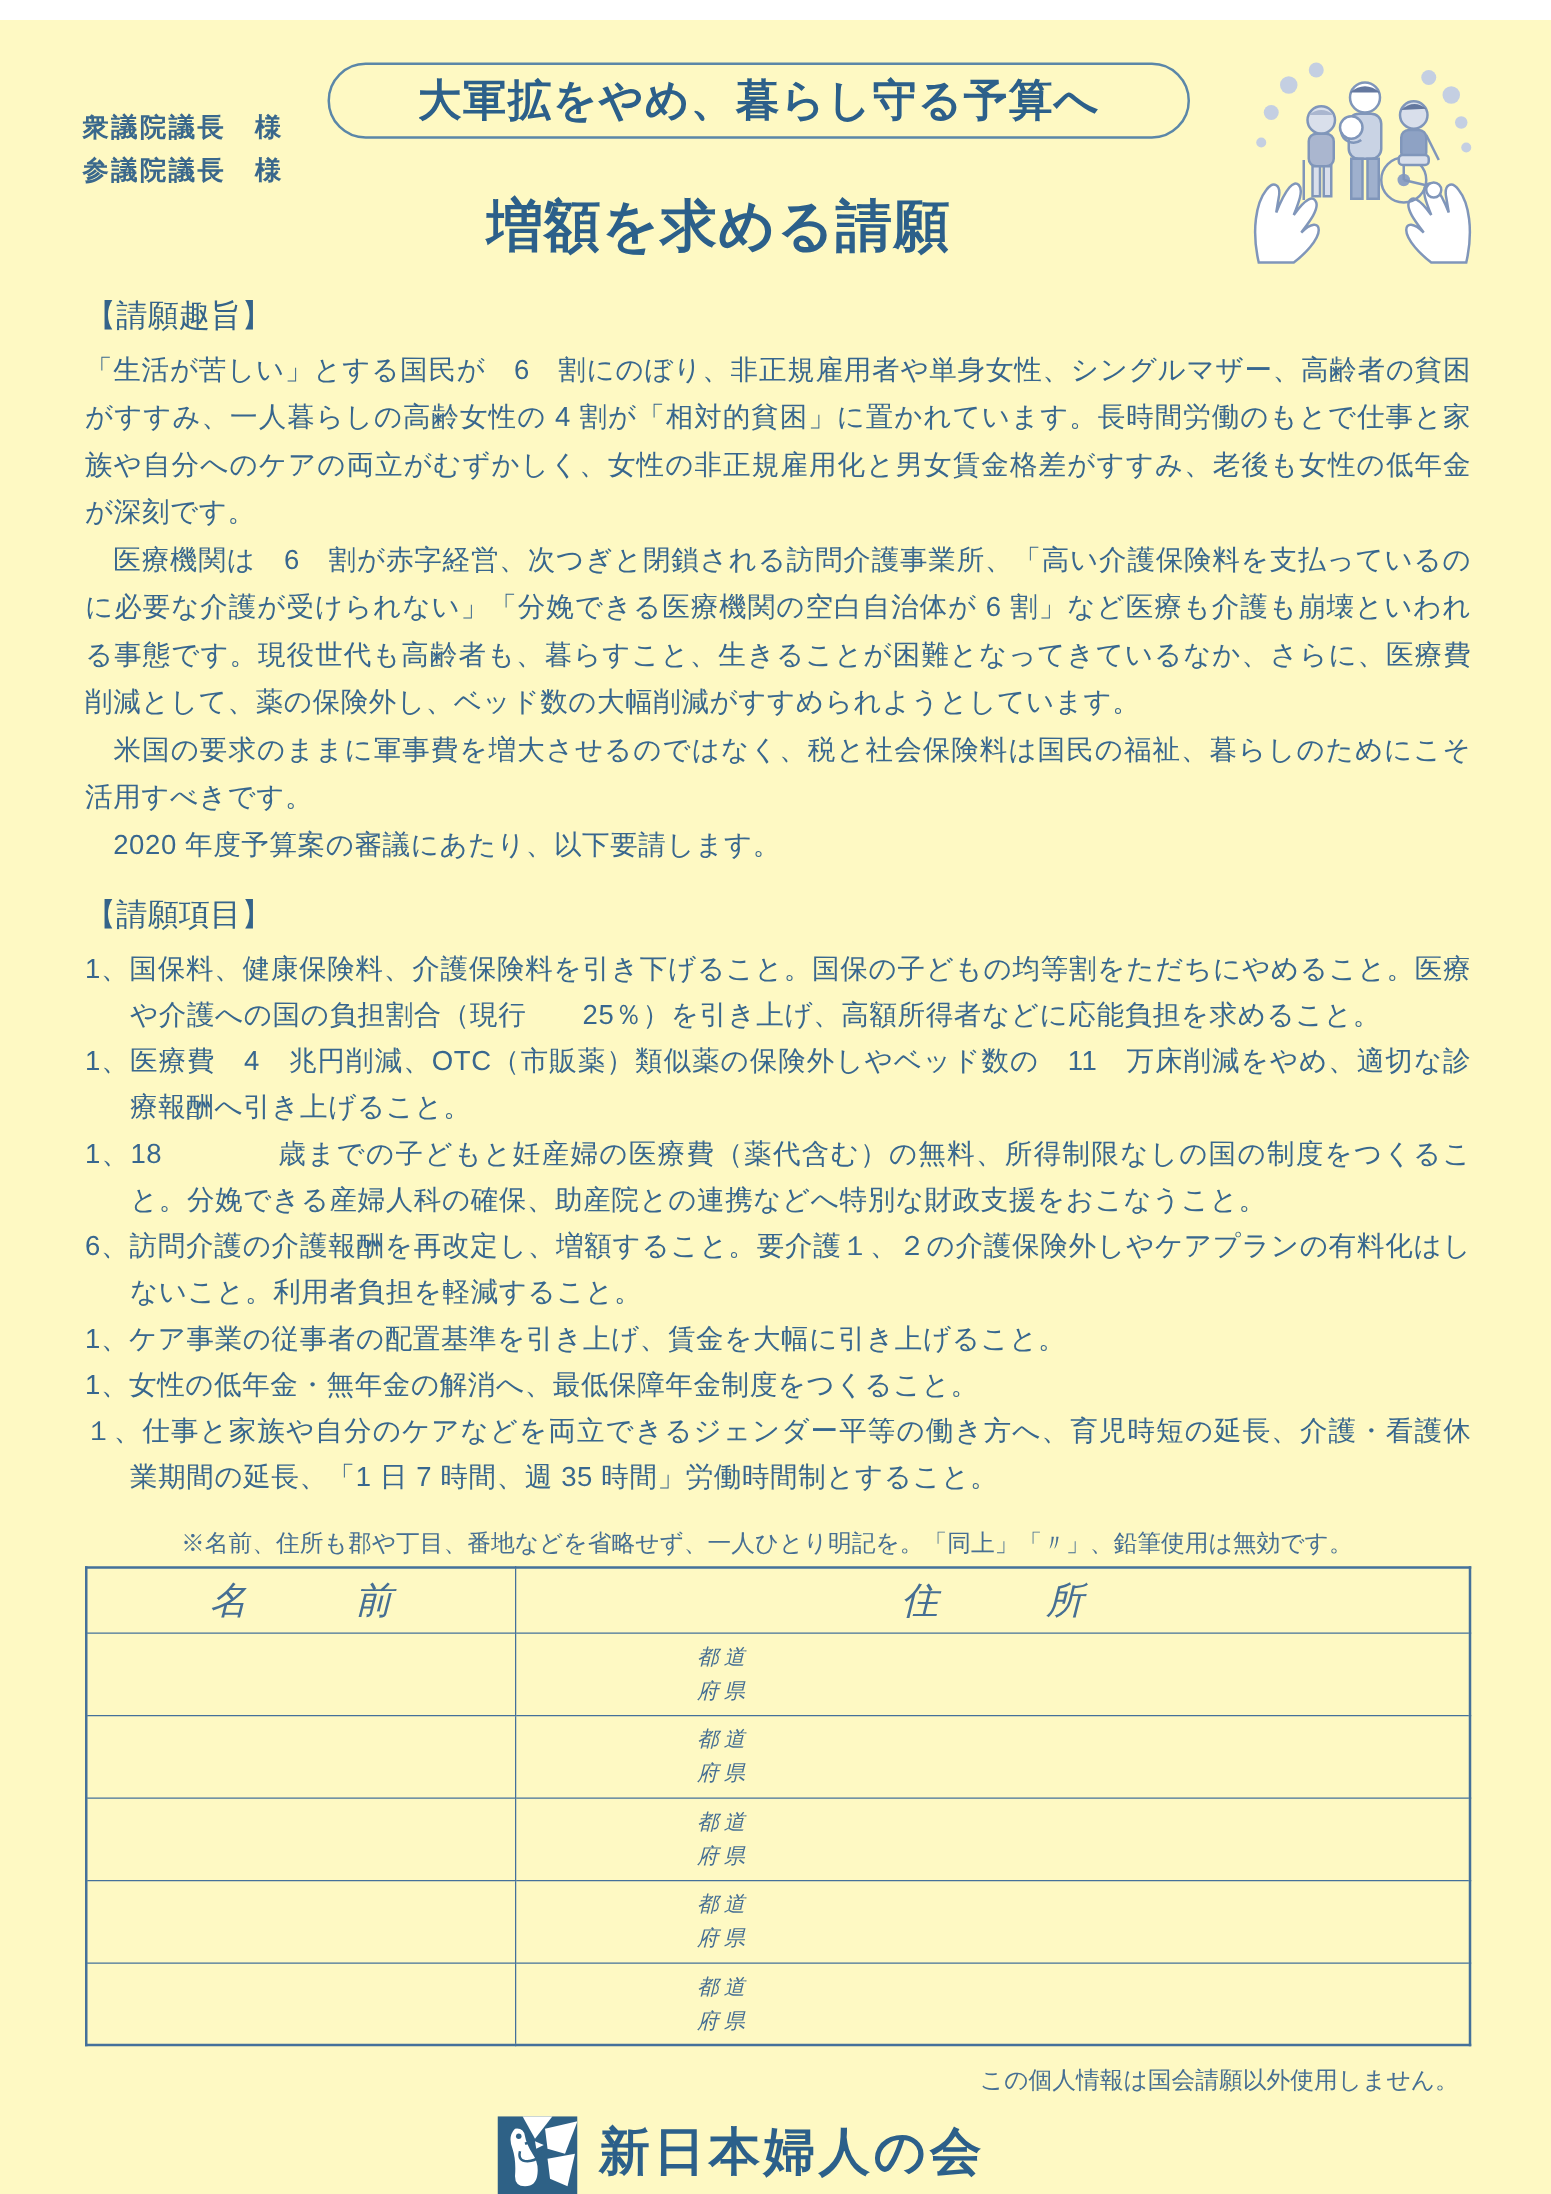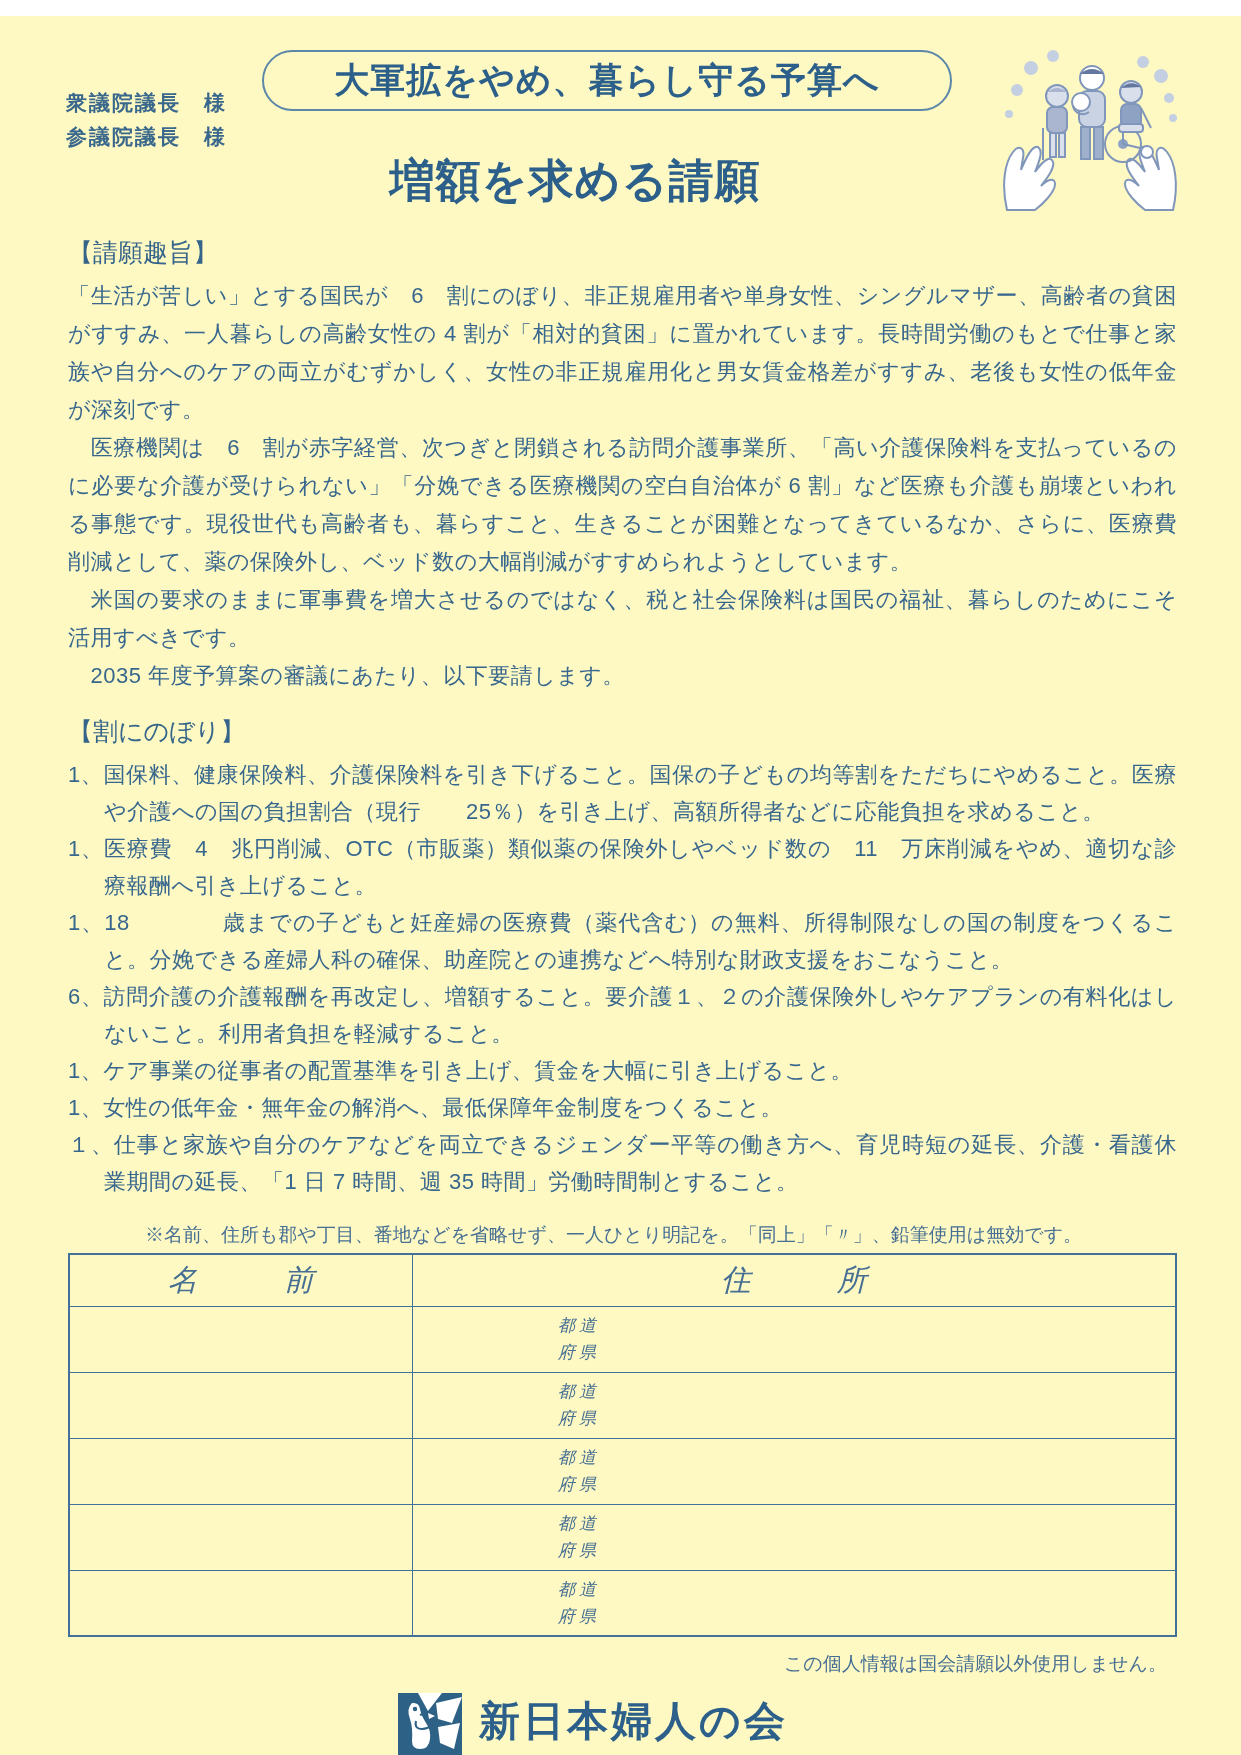--- a/index.html
+++ b/index.html
@@ -177,23 +177,23 @@
       </g>
     </svg>
   </div>
 
   <div class="content">
 
     <h2 class="sect-head">【請願趣旨】</h2>
     <p class="para">「生活が苦しい」とする国民が　6　割にのぼり、非正規雇用者や単身女性、シングルマザー、高齢者の貧困がすすみ、一人暮らしの高齢女性の 4 割が「相対的貧困」に置かれています。長時間労働のもとで仕事と家族や自分へのケアの両立がむずかしく、女性の非正規雇用化と男女賃金格差がすすみ、老後も女性の低年金が深刻です。</p>
     <p class="para">　医療機関は　6　割が赤字経営、次つぎと閉鎖される訪問介護事業所、「高い介護保険料を支払っているのに必要な介護が受けられない」「分娩できる医療機関の空白自治体が 6 割」など医療も介護も崩壊といわれる事態です。現役世代も高齢者も、暮らすこと、生きることが困難となってきているなか、さらに、医療費削減として、薬の保険外し、ベッド数の大幅削減がすすめられようとしています。</p>
     <p class="para">　米国の要求のままに軍事費を増大させるのではなく、税と社会保険料は国民の福祉、暮らしのためにこそ活用すべきです。</p>
-    <p class="para">　2035 年度予算案の審議にあたり、以下要請します。</p>
-
-    <h2 class="sect-head">【割にのぼり】</h2>
+    <p class="para">　2020 年度予算案の審議にあたり、以下要請します。</p>
+
+    <h2 class="sect-head">【請願項目】</h2>
     <div class="item">1、国保料、健康保険料、介護保険料を引き下げること。国保の子どもの均等割をただちにやめること。医療や介護への国の負担割合（現行　　25％）を引き上げ、高額所得者などに応能負担を求めること。</div>
     <div class="item">1、医療費　4　兆円削減、OTC（市販薬）類似薬の保険外しやベッド数の　11　万床削減をやめ、適切な診療報酬へ引き上げること。</div>
     <div class="item">1、18　　　　歳までの子どもと妊産婦の医療費（薬代含む）の無料、所得制限なしの国の制度をつくること。分娩できる産婦人科の確保、助産院との連携などへ特別な財政支援をおこなうこと。</div>
     <div class="item">6、訪問介護の介護報酬を再改定し、増額すること。要介護１、２の介護保険外しやケアプランの有料化はしないこと。利用者負担を軽減すること。</div>
     <div class="item">1、ケア事業の従事者の配置基準を引き上げ、賃金を大幅に引き上げること。</div>
     <div class="item">1、女性の低年金・無年金の解消へ、最低保障年金制度をつくること。</div>
     <div class="item">１、仕事と家族や自分のケアなどを両立できるジェンダー平等の働き方へ、育児時短の延長、介護・看護休業期間の延長、「1 日 7 時間、週 35 時間」労働時間制とすること。</div>
 
     <div class="table-note">※名前、住所も郡や丁目、番地などを省略せず、一人ひとり明記を。「同上」「〃」、鉛筆使用は無効です。</div>
 

